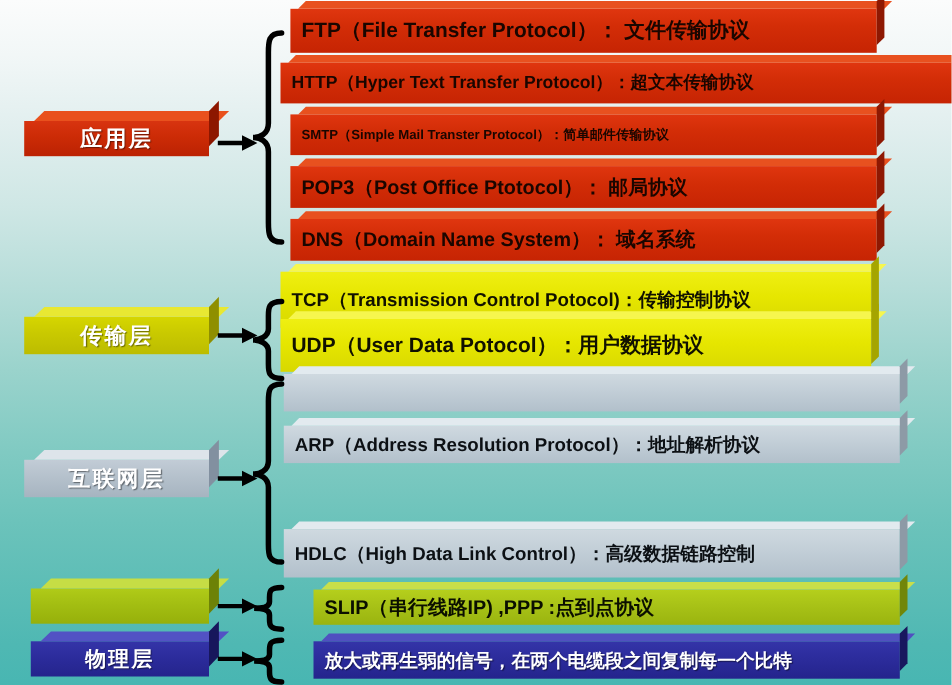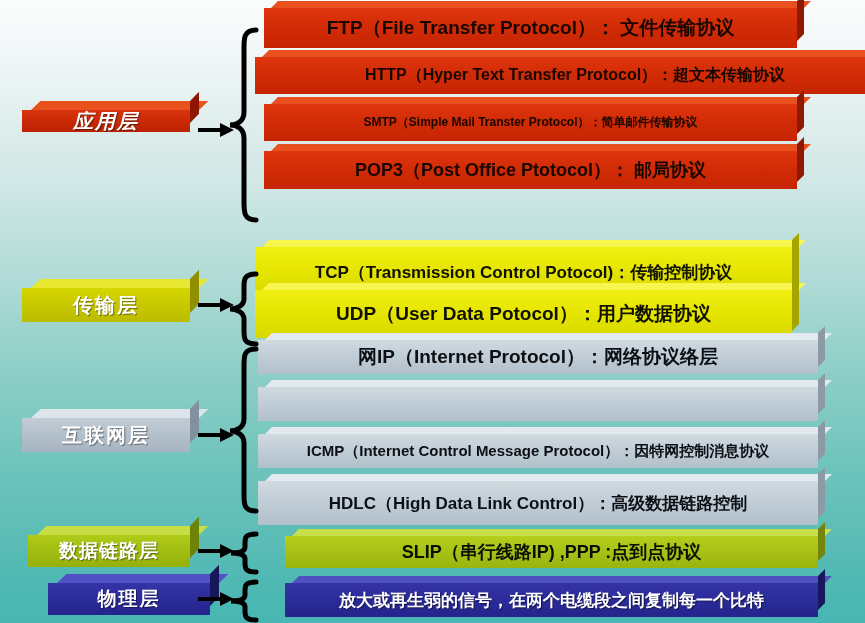--- a/index.html
+++ b/index.html
@@ -89,21 +89,21 @@
     right: -7px; top: -7px;
     width: 7px; height: 100%;
     transform: skewY(-45deg);
     transform-origin: bottom left;
     z-index: 1;
   }
   .rowbox .txt {
     position: relative;
     z-index: 3;
     width: 100%;
-    text-align: center;
+    text-align: left;
     padding: 0 10px;
   }
 
   
   .red   .face { background: linear-gradient(to bottom,#e0360f 0%,#d32d07 40%,#c62403 100%); }
   .red   .top  { background: #e8511f; }
   .red   .side { background: #8e1802; }
   .red   .txt  { color: #1a0600; }
 
   .yel   .face { background: linear-gradient(to bottom,#efef12 0%,#e6e600 45%,#d8d800 100%); }
@@ -149,21 +149,21 @@
 
   
   .arrow { position: absolute; z-index: 5; }
   .brace { position: absolute; z-index: 5; }
 </style>
 </head>
 <body>
 
 <div id="stage">
 
-  <div class="layerbox lb-red" style="left:22px; top:110px; width:168px; height:22px; font-size:20px;font-style:italic;">
+  <div class="layerbox lb-red" style="left:22px; top:110px; width:168px; height:32px; font-size:20px;">
     <span class="face"></span>
     <span class="top"></span>
     <span class="side"></span>
     <span class="lbl">应用层</span>
   </div>
 
   <div class="layerbox lb-yel" style="left:22px; top:288px; width:168px; height:34px; font-size:20px;">
     <span class="face"></span>
     <span class="top"></span>
     <span class="side"></span>
@@ -174,24 +174,23 @@
     <span class="face"></span>
     <span class="top"></span>
     <span class="side"></span>
     <span class="lbl">互联网层</span>
   </div>
 
   <div class="layerbox lb-olv" style="left:28px; top:535px; width:162px; height:32px; font-size:19px; letter-spacing:1px;">
     <span class="face"></span>
     <span class="top"></span>
     <span class="side"></span>
-    <span class="lbl">数据链路层</span>
-  </div>
-
-  <div class="layerbox lb-blu" style="left:28px; top:583px; width:162px; height:32px; font-size:19px;margin-left:20px;">
+  </div>
+
+  <div class="layerbox lb-blu" style="left:28px; top:583px; width:162px; height:32px; font-size:19px;">
     <span class="face"></span>
     <span class="top"></span>
     <span class="side"></span>
     <span class="lbl">物理层</span>
   </div>
 
   <svg class="arrow" style="left:196px; top:118px;" width="40" height="24" viewBox="0 0 40 24">
     <path d="M2 12 H28" stroke="#000" stroke-width="4" fill="none"></path>
     <path d="M38 12 L24 5 L24 19 Z" fill="#000"></path>
   </svg>
@@ -257,54 +256,54 @@
     <span class="txt">SMTP（Simple Mail Transter Protocol）：简单邮件传输协议</span>
   </div>
 
   <div class="rowbox red" style="left:264px; top:151px; width:533px; height:38px; font-size:18px;">
     <span class="face"></span>
     <span class="top"></span>
     <span class="side"></span>
     <span class="txt">POP3（Post Office Ptotocol）：  邮局协议</span>
   </div>
 
+  <div class="rowbox red" style="left:264px; top:199px; width:533px; height:38px; font-size:18px;">
+    <span class="face"></span>
+    <span class="top"></span>
+    <span class="side"></span>
+    <span class="txt">DNS（Domain Name System）：  域名系统</span>
+  </div>
 
   <div class="rowbox yel" style="left:255px; top:247px; width:537px; height:51px; font-size:17px;">
     <span class="face"></span>
     <span class="top"></span>
     <span class="side"></span>
     <span class="txt">TCP（Transmission Control Potocol)：传输控制协议</span>
   </div>
 
   <div class="rowbox yel" style="left:255px; top:290px; width:537px; height:48px; font-size:19px;">
     <span class="face"></span>
     <span class="top"></span>
     <span class="side"></span>
     <span class="txt">UDP（User Data Potocol）：用户数据协议</span>
   </div>
 
   <div class="rowbox gry" style="left:258px; top:340px; width:560px; height:34px; font-size:19px;">
     <span class="face"></span>
     <span class="top"></span>
     <span class="side"></span>
-    <span class="txt">网IP（Internet Protocol）：网络协议络层</span>
   </div>
 
   <div class="rowbox gry" style="left:258px; top:387px; width:560px; height:34px; font-size:17px;">
     <span class="face"></span>
     <span class="top"></span>
     <span class="side"></span>
-  </div>
-
-  <div class="rowbox gry" style="left:258px; top:434px; width:560px; height:34px; font-size:15px;">
-    <span class="face"></span>
-    <span class="top"></span>
-    <span class="side"></span>
-    <span class="txt">ICMP（Internet Control Message Protocol）：因特网控制消息协议</span>
-  </div>
+    <span class="txt">ARP（Address Resolution Protocol）：地址解析协议</span>
+  </div>
+
 
   <div class="rowbox gry" style="left:258px; top:481px; width:560px; height:44px; font-size:17px;">
     <span class="face"></span>
     <span class="top"></span>
     <span class="side"></span>
     <span class="txt">HDLC（High Data Link Control）：高级数据链路控制</span>
   </div>
 
   <div class="rowbox blu" style="left:285px; top:583px; width:533px; height:34px; font-size:17px;">
     <span class="face"></span>

